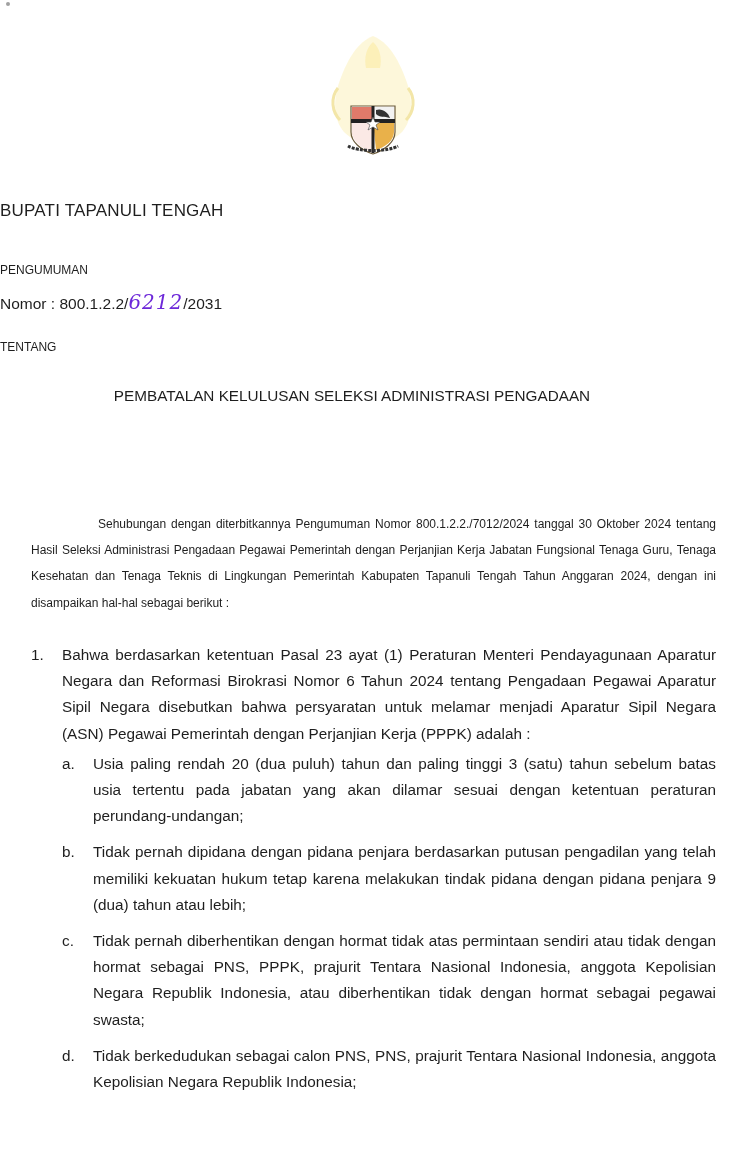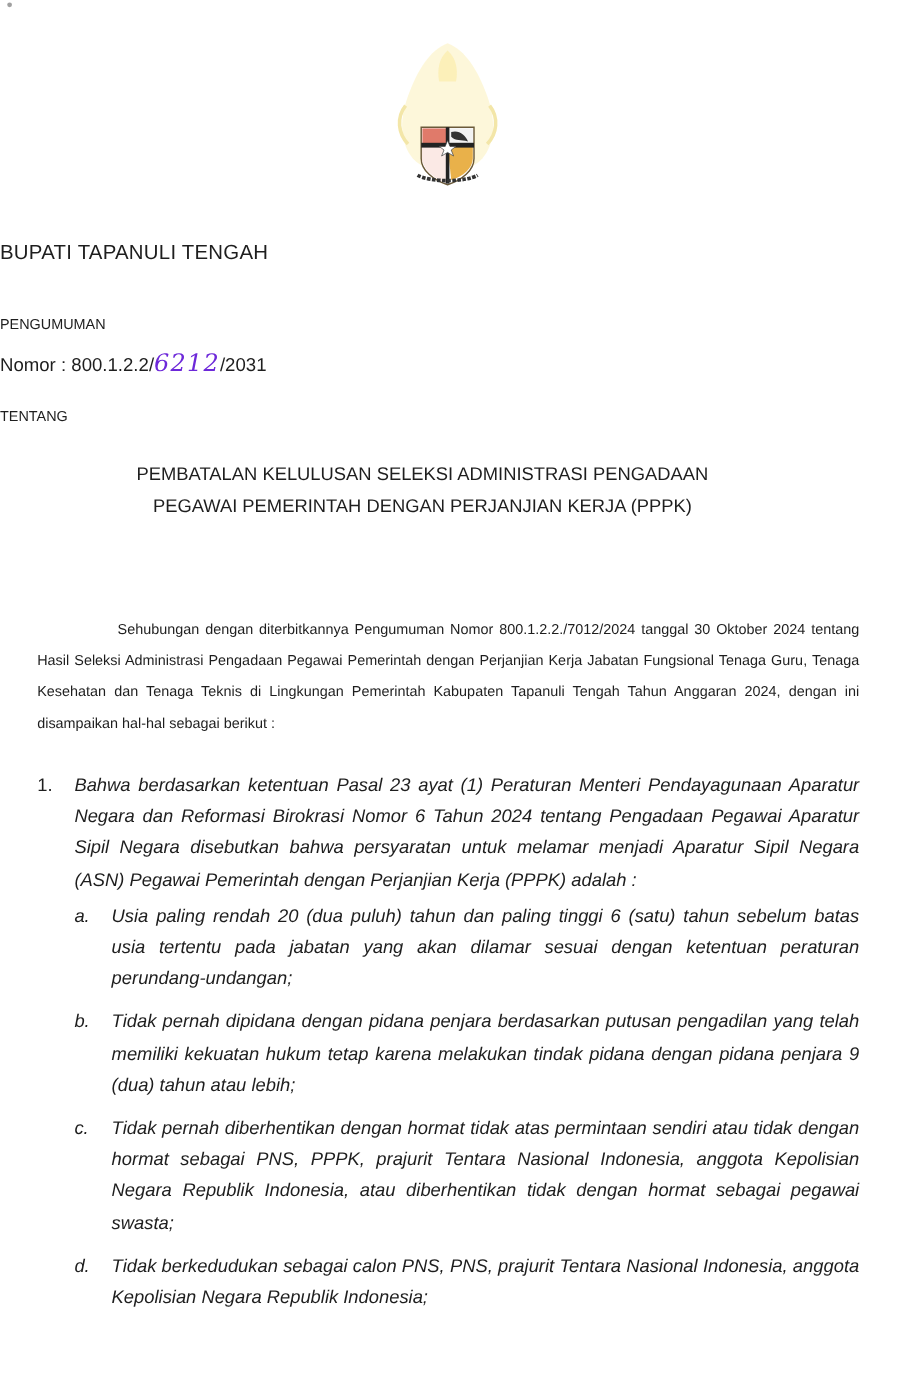--- a/index.html
+++ b/index.html
@@ -20,21 +20,21 @@
   .t-tentang { top: 340px; font-size: 12px; }
   .subject { position: absolute; left: 0; width: 656px; top: 383px; text-align: center; font-size: 15.3px; line-height: 26.5px; margin-left: 24px; }
   .subject div { white-space: nowrap; }
 
   .body { position: absolute; left: 31px; width: 685px; font-size: 12px; line-height: 26.2px; }
   .para { top: 511px; text-align: justify; }
   .para p { margin: 0; text-indent: 67px; text-align: justify; }
   .list1 { position: absolute; left: 31px; width: 685px; top: 642px; font-size: 15.3px; line-height: 26.2px; }
   .item { display: flex; }
   .num { width: 31px; flex: none; }
-  .itxt { flex: 1; text-align: justify; font-style: italic; }
+  .itxt { flex: 1; text-align: justify; }
   .sub { display: flex; margin-top: 10px; }
   .sub .num { width: 31px; }
   .sublist { margin-top: 2px; }
   .sub:first-child { margin-top: 4px; }
 </style>
 </head>
 <body>
 
 <div class="speck"></div>
 
@@ -63,36 +63,35 @@
 
 <div class="center t-bupati">BUPATI TAPANULI TENGAH</div>
 <div class="center t-peng">PENGUMUMAN</div>
 <div class="center t-nomor">
   <span>Nomor : 800.1.2.2/</span><span class="hand">6212</span><span>/2031</span>
 </div>
 <div class="center t-tentang">TENTANG</div>
 
 <div class="subject">
   <div>PEMBATALAN KELULUSAN SELEKSI ADMINISTRASI PENGADAAN</div>
-  <div>PEGAWAI PEMERINTAH DENGAN PERJANJIAN KERJA (PPPK)</div>
 </div>
 
 <div class="body para">
   <p>Sehubungan dengan diterbitkannya Pengumuman Nomor 800.1.2.2./7012/2024 tanggal 30 Oktober 2024 tentang Hasil Seleksi Administrasi Pengadaan Pegawai Pemerintah dengan Perjanjian Kerja Jabatan Fungsional Tenaga Guru, Tenaga Kesehatan dan Tenaga Teknis di Lingkungan Pemerintah Kabupaten Tapanuli Tengah Tahun Anggaran 2024, dengan ini disampaikan hal-hal sebagai berikut :</p>
 </div>
 
 <div class="list1">
   <div class="item">
     <span class="num">1.</span>
     <div class="itxt">
       <div>Bahwa berdasarkan ketentuan Pasal 23 ayat (1) Peraturan Menteri Pendayagunaan Aparatur Negara dan Reformasi Birokrasi Nomor 6 Tahun 2024 tentang Pengadaan Pegawai Aparatur Sipil Negara disebutkan bahwa persyaratan untuk melamar menjadi Aparatur Sipil Negara (ASN) Pegawai Pemerintah dengan Perjanjian Kerja (PPPK) adalah :</div>
       <div class="sublist">
         <div class="sub">
           <span class="num">a.</span>
-          <span class="itxt">Usia paling rendah 20 (dua puluh) tahun dan paling tinggi 6 (satu) tahun sebelum batas usia tertentu pada jabatan yang akan dilamar sesuai dengan ketentuan peraturan perundang-undangan;</span>
+          <span class="itxt">Usia paling rendah 20 (dua puluh) tahun dan paling tinggi 3 (satu) tahun sebelum batas usia tertentu pada jabatan yang akan dilamar sesuai dengan ketentuan peraturan perundang-undangan;</span>
         </div>
         <div class="sub">
           <span class="num">b.</span>
           <span class="itxt">Tidak pernah dipidana dengan pidana penjara berdasarkan putusan pengadilan yang telah memiliki kekuatan hukum tetap karena melakukan tindak pidana dengan pidana penjara 9 (dua) tahun atau lebih;</span>
         </div>
         <div class="sub">
           <span class="num">c.</span>
           <span class="itxt">Tidak pernah diberhentikan dengan hormat tidak atas permintaan sendiri atau tidak dengan hormat sebagai PNS, PPPK, prajurit Tentara Nasional Indonesia, anggota Kepolisian Negara Republik Indonesia, atau diberhentikan tidak dengan hormat sebagai pegawai swasta;</span>
         </div>
         <div class="sub">

